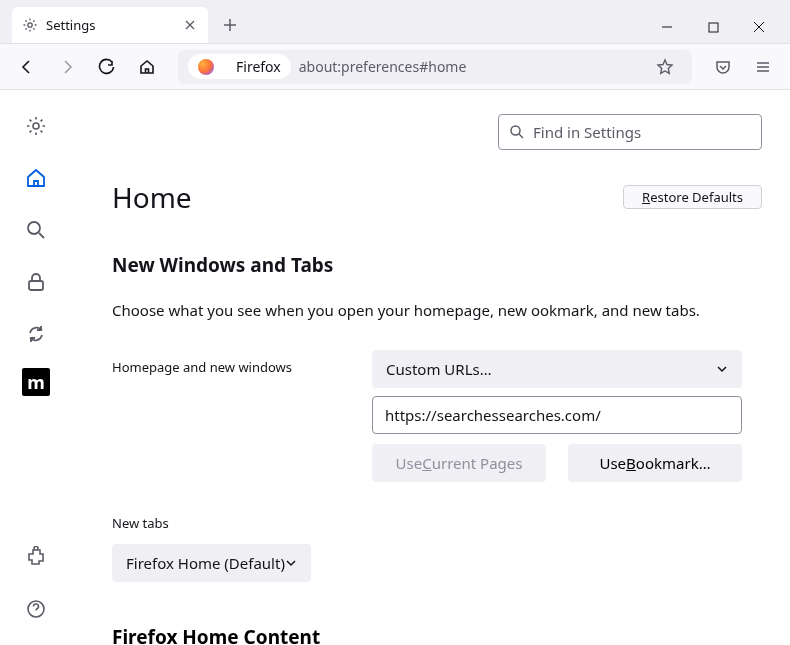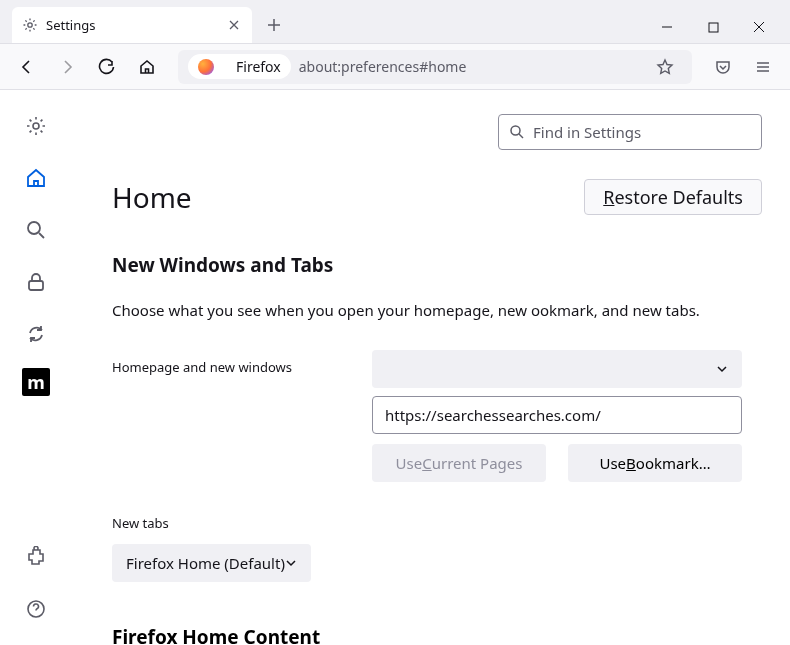--- a/index.html
+++ b/index.html
@@ -1,20 +1,20 @@
 <!DOCTYPE html>
 <html><head>
   <meta charset="utf-8">
   <style>
     * { box-sizing: border-box; margin: 0; padding: 0; font-family: system-ui, -apple-system, "Segoe UI", sans-serif; }
     body { width: 790px; height: 645px; background: #fff; overflow: hidden; position: relative; }
     
     
     .titlebar { height: 44px; background: #f0f0f4; display: flex; align-items: flex-end; padding: 0 8px; border-bottom: 1px solid #e0e0e6; }
-    .tab { display: flex; align-items: center; background: #fff; border-radius: 6px 6px 0 0; height: 36px; padding: 12px 10px; width: 240px; margin-left: 4px; margin-bottom: 0; gap: 8px; justify-content: space-between; }
+    .tab { display: flex; align-items: center; background: #fff; border-radius: 6px 6px 0 0; height: 36px; padding: 12px 10px; width: 196px; margin-left: 4px; margin-bottom: 0; gap: 8px; justify-content: space-between; }
     .tab-title { flex: 1; font-size: 13px; color: #15141a; }
     .tab-close { width: 16px; height: 16px; display: flex; align-items: center; justify-content: center; cursor: pointer; }
     .newtab { width: 32px; height: 32px; display: flex; align-items: center; justify-content: center; margin-left: 6px; margin-bottom: 2px; cursor: pointer; }
     .window-controls { margin-left: auto; display: flex; gap: 0; }
     .win-btn { width: 46px; height: 32px; display: flex; align-items: center; justify-content: center; cursor: pointer; }
     
     
     .navbar { height: 46px; background: #f9f9fb; display: flex; align-items: center; padding: 0 10px; gap: 6px; border-bottom: 1px solid #e0e0e6; }
     .nav-btn { width: 34px; height: 34px; display: flex; align-items: center; justify-content: center; border-radius: 4px; cursor: pointer; }
     .nav-btn.disabled { opacity: 0.4; cursor: default; }
@@ -31,21 +31,21 @@
     .side-btn.active { color: #0060df; }
     .side-btn.black-box { background: #000; color: #fff; border-radius: 2px; font-weight: bold; font-size: 18px; width: 28px; height: 28px; }
     .sidebar-spacer { flex: 1; }
     
     .main { flex: 1; padding: 24px 28px 0 40px; overflow-y: auto; }
     .search-row { display: flex; justify-content: flex-end; margin-bottom: 28px; }
     .search-box { width: 264px; height: 36px; border: 1px solid #8f8f9d; border-radius: 4px; display: flex; align-items: center; padding: 0 10px; gap: 8px; color: #5b5b66; font-size: 15px; }
     
     .header-row { display: flex; align-items: center; justify-content: space-between; margin-bottom: 36px; }
     .page-title { font-size: 28px; font-weight: 400; color: #15141a; }
-    .restore-btn { height: 36px; padding: 0 18px; border: 1px solid #cfcfd8; background: #f9f9fb; border-radius: 4px; font-size: 18px; color: #15141a; cursor: pointer; }
+    .restore-btn { height: 24px; padding: 0 18px; border: 1px solid #cfcfd8; background: #f9f9fb; border-radius: 4px; font-size: 13px; color: #15141a; cursor: pointer; }
     .restore-btn .udl { text-decoration: underline; }
     
     .section-title { font-size: 19px; font-weight: 700; color: #15141a; margin-bottom: 22px; }
     .section-desc { font-size: 15px; color: #15141a; margin-bottom: 30px; }
     
     .form-row { display: flex; align-items: flex-start; margin-bottom: 8px; gap: 12px; }
     .form-label { width: 248px; font-size: 13px; color: #15141a; padding-top: 8px; }
     .form-control { flex: 1; max-width: 370px; }
     .dropdown { height: 38px; background: #f0f0f4; border-radius: 4px; display: flex; align-items: center; padding: 0 14px; font-size: 15px; color: #15141a; cursor: pointer; position: relative; }
     .dropdown .chevron { margin-left: auto; }
@@ -210,20 +210,21 @@
       <button class="restore-btn"><span class="udl">R</span>estore Defaults</button>
     </div>
 
     <div class="section-title">New Windows and Tabs</div>
     <div class="section-desc">Choose what you see when you open your homepage, new ookmark, and new tabs.</div>
 
     <div class="form-row">
       <div class="form-label">Homepage and new windows</div>
       <div class="form-control">
         <div class="dropdown">
+          <span>Custom URLs…</span>
           <span class="chevron">
             <svg width="12" height="12" viewBox="0 0 12 12" fill="none" stroke="#15141a" stroke-width="1.5">
                 <path d="M2 4l4 4 4-4"></path>
               </svg>
           </span>
         </div>
         <input class="text-input" value="https://searchessearches.com/" style="">
         <div class="btn-row">
           <button class="btn disabled">Use <span class="udl">C</span>urrent Pages</button>
           <button class="btn">Use <span class="udl">B</span>ookmark…</button>

